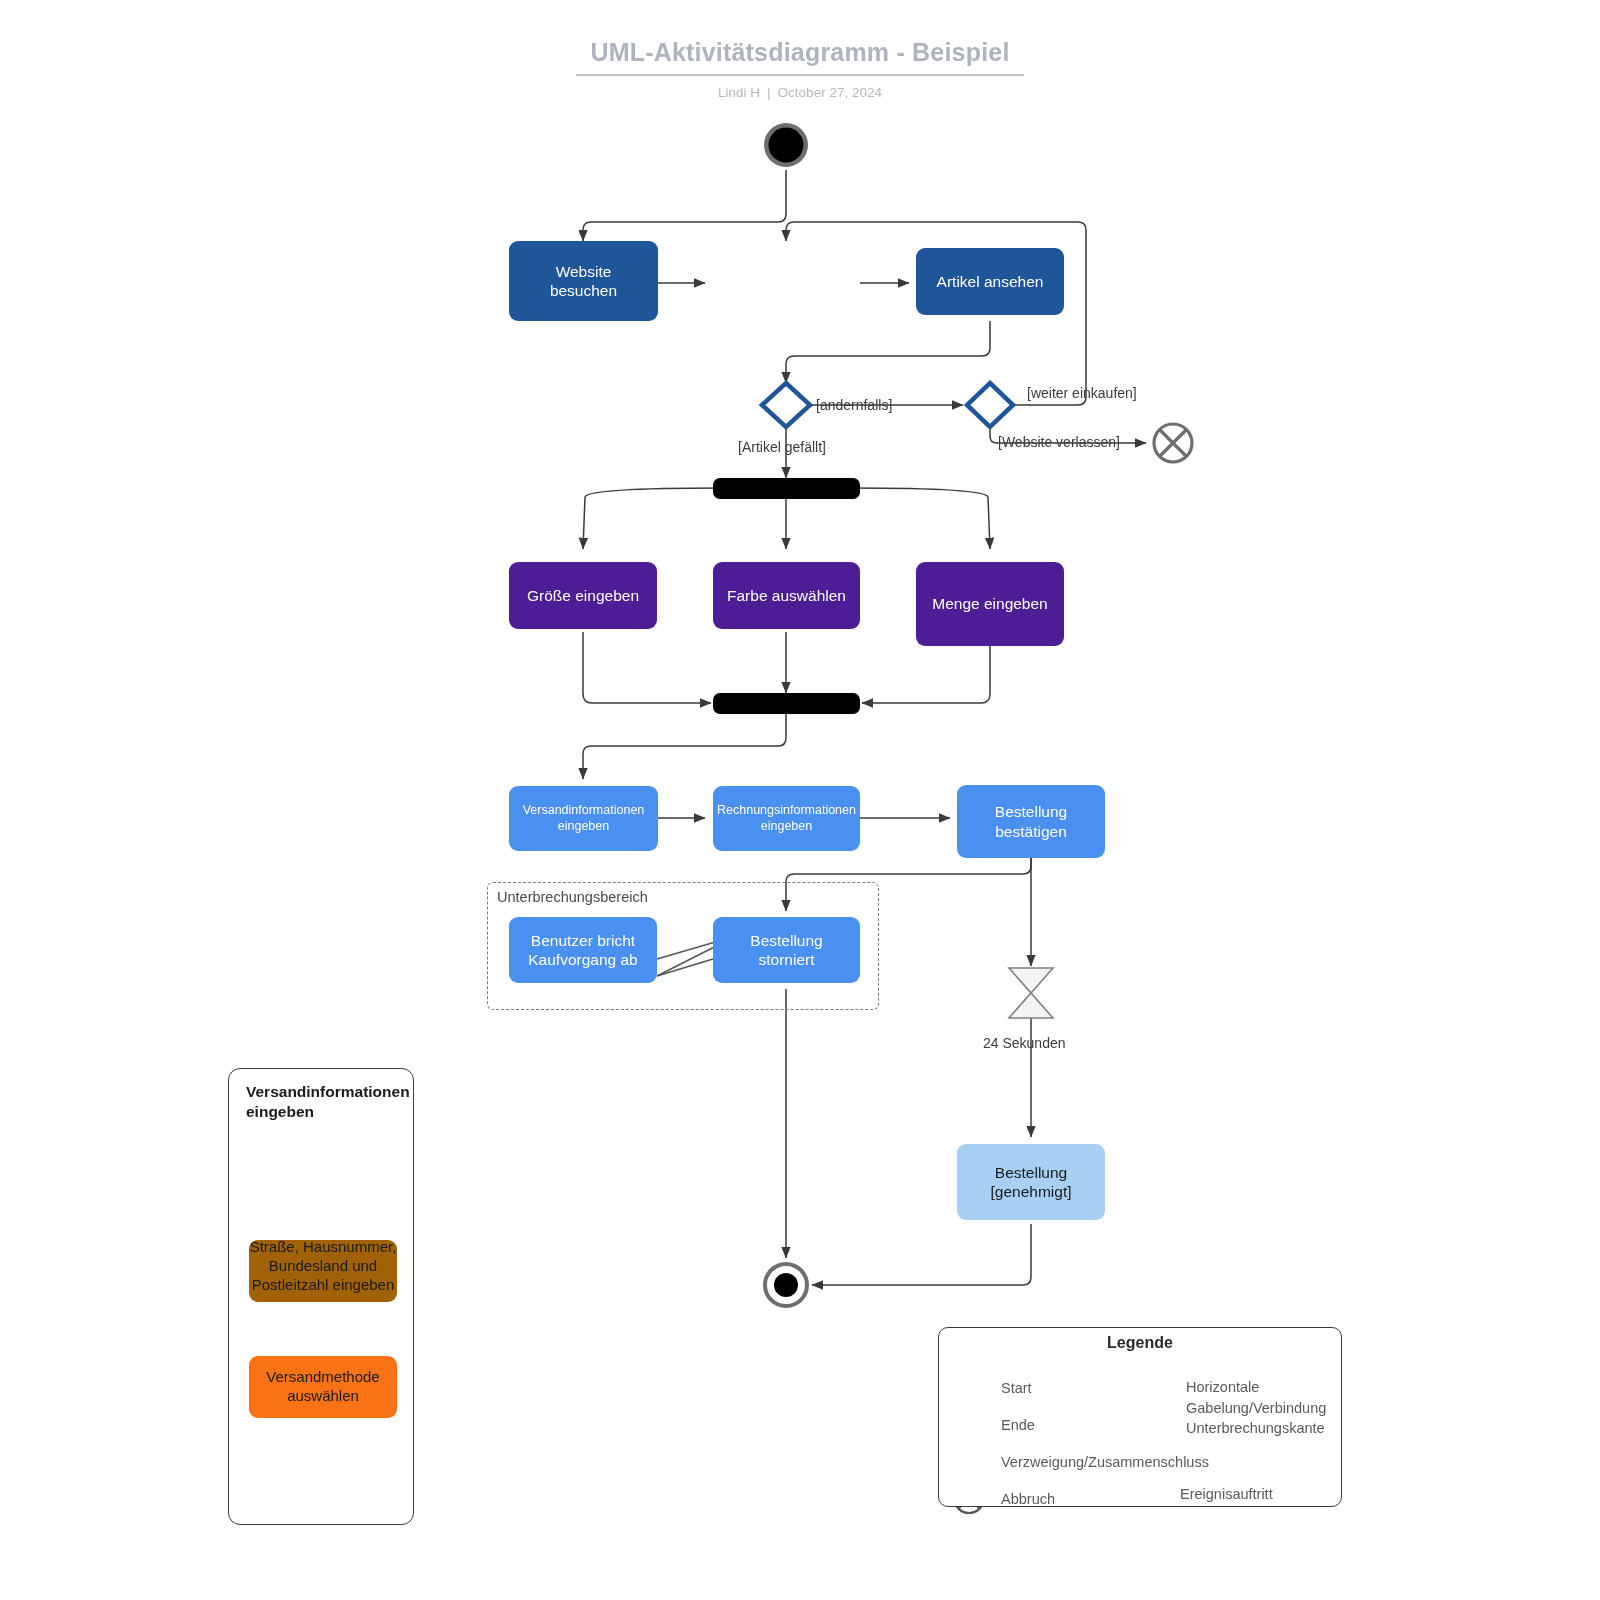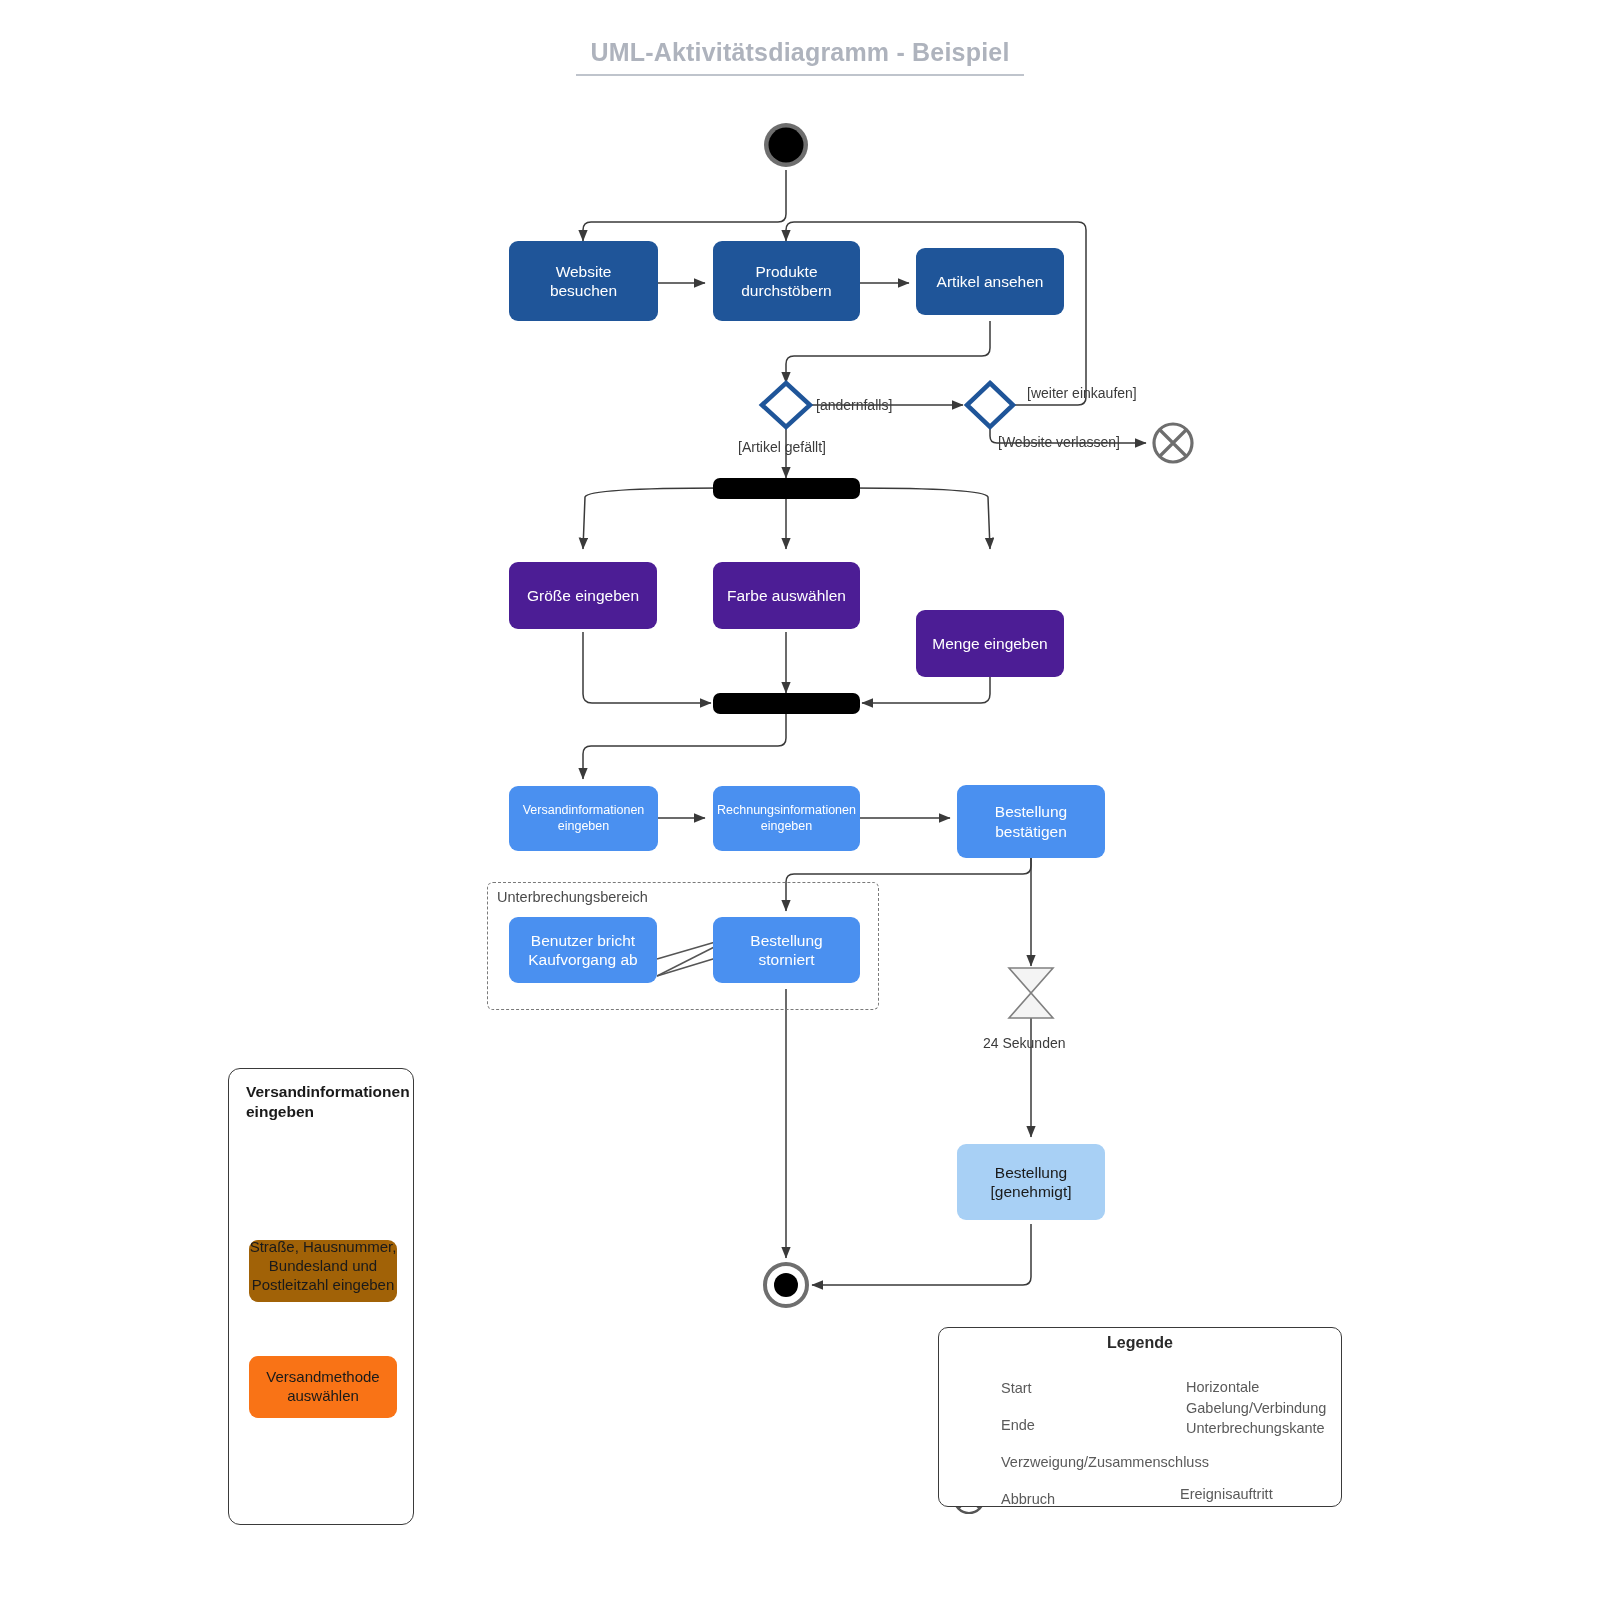--- a/index.html
+++ b/index.html
@@ -185,20 +185,23 @@
     border-radius: 7px;
   }
 </style>
 </head>
 <body>
 
 <div id="canvas">
 
   <div id="title-block">
     <div id="doc-title">UML-Aktivitätsdiagramm - Beispiel</div>
+    <div id="doc-subtitle">
+      <span>Lindi H</span><span class="sep">|</span><span>October 27, 2024</span>
+    </div>
   </div>
 
   <svg class="edges" viewBox="0 0 1600 1600">
     <defs>
       <marker id="arrow" markerWidth="9" markerHeight="9" refX="7.6" refY="3.2" orient="auto" markerUnits="strokeWidth">
         <path d="M0,0 L8,3.2 L0,6.4 z" fill="#3a3a3a"></path>
       </marker>
       <marker id="arrow-thin" markerWidth="9" markerHeight="9" refX="7.6" refY="3.2" orient="auto" markerUnits="strokeWidth">
         <path d="M0,0 L8,3.2 L0,6.4 z" fill="#6a6a6a"></path>
       </marker>
@@ -325,37 +328,34 @@
         <polygon points="1187,1440 1221,1440 1204,1461" fill="#ffffff" stroke="#555" stroke-width="1.6"></polygon>
         <polygon points="1187,1482 1221,1482 1204,1461" fill="#ffffff" stroke="#555" stroke-width="1.6"></polygon>
       </g>
     </g>
   </svg>
 
   <div class="node act-dark" style="left:509px;top:241px;width:149px;height:80px;">
     <span><span>Website</span><br><span>besuchen</span></span>
   </div>
 
-  <div class="node act-dark" style="left:713px;top:241px;width:147px;height:80px;">
-    <span><span>Produkte</span><br><span>durchstöbern</span></span>
-  </div>
 
   <div class="node act-dark" style="left:916px;top:248px;width:148px;height:67px;">
     <span>Artikel ansehen</span>
   </div>
 
   <div class="node act-mid" style="left:509px;top:562px;width:148px;height:67px;">
     <span>Größe eingeben</span>
   </div>
 
   <div class="node act-mid" style="left:713px;top:562px;width:147px;height:67px;">
     <span>Farbe auswählen</span>
   </div>
 
-  <div class="node act-mid" style="left:916px;top:562px;width:148px;height:67px;margin-top:48px;">
+  <div class="node act-mid" style="left:916px;top:562px;width:148px;height:84px;">
     <span>Menge eingeben</span>
   </div>
 
   <div class="node act-small" style="left:509px;top:786px;width:149px;height:65px;">
     <span><span>Versandinformationen</span><br><span>eingeben</span></span>
   </div>
 
   <div class="node act-small" style="left:713px;top:786px;width:147px;height:65px;">
     <span><span>Rechnungsinformationen</span><br><span>eingeben</span></span>
   </div>

